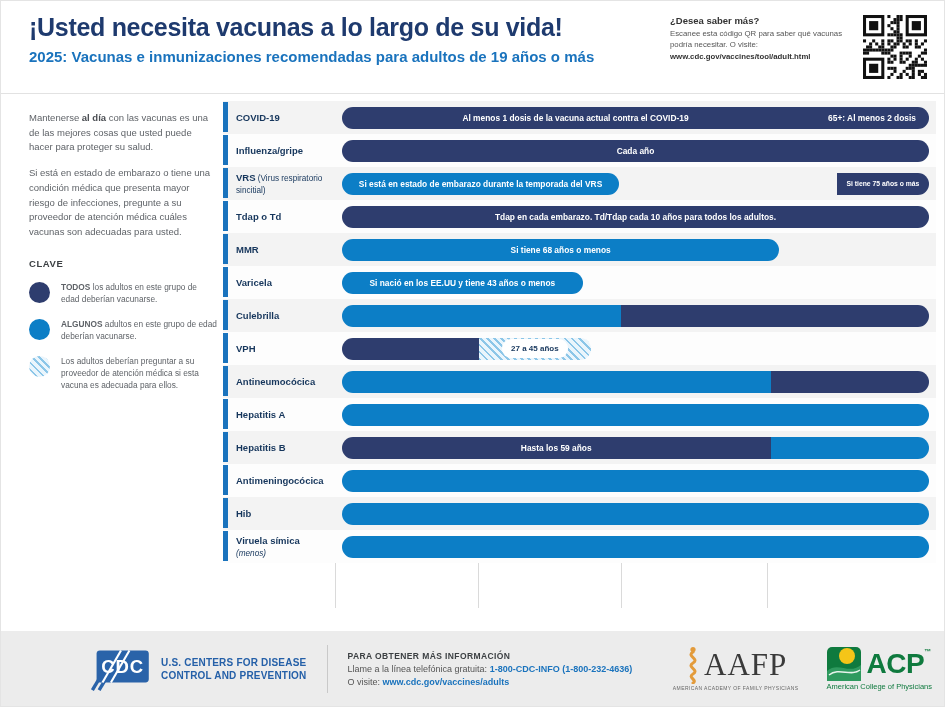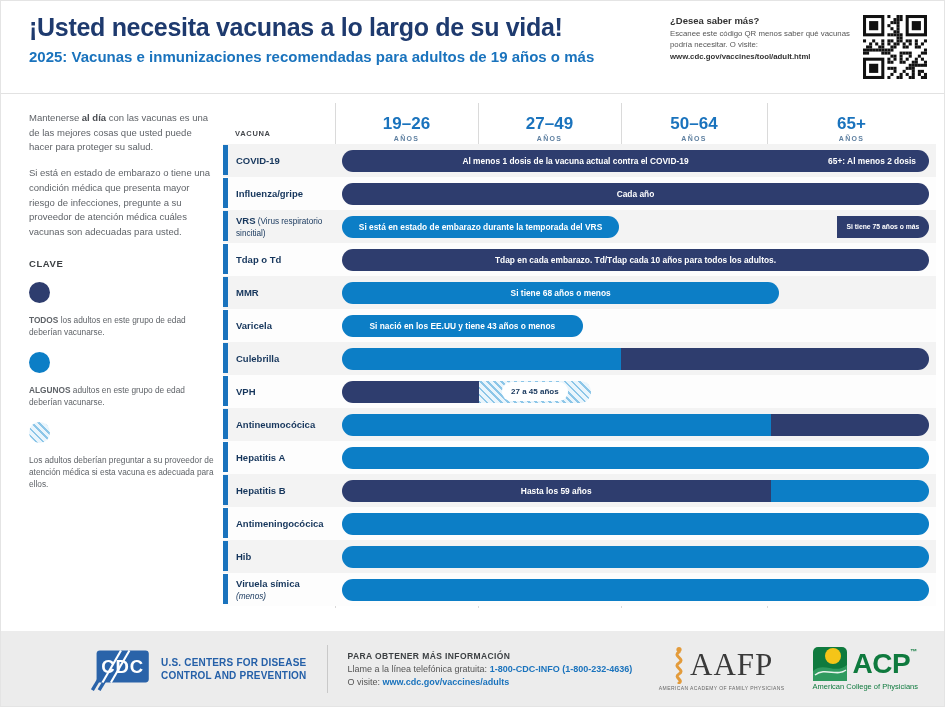--- a/index.html
+++ b/index.html
@@ -15,21 +15,21 @@
   .mi-body{font-size:7.8px;color:#555;line-height:1.4;}
   .mi-url{font-size:7.8px;font-weight:bold;color:#333;margin-top:1px;}
   .qr{width:64px;height:64px;background:#fff;flex:0 0 auto;}
   .hdr-sep{position:absolute;left:0;top:92px;width:100%;height:1px;background:#e2e2e2;}
 
   
   .sidebar{position:absolute;left:28px;top:110px;width:188px;}
   .sidebar p{font-size:9.5px;color:#5f6368;line-height:1.55;margin:0 0 11px 0;}
   .sidebar p b{color:#4a4d52;}
   .clave{font-size:9.5px;font-weight:bold;color:#3c4043;letter-spacing:.6px;margin:18px 0 12px 0;}
-  .kitem{display:flex;gap:11px;margin-bottom:13px;align-items:flex-start;flex-direction:column;}
+  .kitem{display:flex;gap:11px;margin-bottom:13px;align-items:flex-start;}
   .kdot{width:21px;height:21px;border-radius:50%;flex:0 0 auto;margin-top:1px;}
   .kdot.todos{background:#2e3d6e;}
   .kdot.algunos{background:#0c7ec6;}
   .kdot.preguntar{background:repeating-linear-gradient(45deg,#8cc6e8 0 2px,#eaf5fc 2px 5px);}
   .ktext{font-size:8.3px;color:#5f6368;line-height:1.45;}
 
   
   .chart{position:absolute;left:222px;top:100px;width:713px;}
   .gridline{position:absolute;top:2px;height:505px;width:1px;background:#dadada;}
   .gl1{left:112px;}.gl2{left:255px;}.gl3{left:398px;}.gl4{left:544px;}
@@ -60,21 +60,21 @@
   .r-left{border-radius:11px 0 0 11px;}
   .r-right{border-radius:0 11px 11px 0;}
   .segtext{color:#fff;font-size:8.4px;font-weight:bold;white-space:nowrap;}
   .segtext.reserve{padding-right:120px;}
   .segright{position:absolute;right:13px;color:#fff;font-size:8.4px;font-weight:bold;white-space:nowrap;}
   .segsmall{color:#fff;font-size:6.8px;font-weight:bold;text-align:center;line-height:1.15;padding:0 5px;}
   .pill{background:#fff;color:#16365c;font-size:8px;font-weight:bold;padding:5px 9px;border-radius:9px;white-space:nowrap;}
 
   
   .footer{position:absolute;left:0;right:0;bottom:0;height:75px;background:#ececec;
-          display:flex;align-items:center;padding:0 26px 0 88px;box-sizing:border-box;}
+          display:flex;align-items:center;padding:0 12px 0 88px;box-sizing:border-box;}
   .cdc{display:flex;align-items:center;gap:8px;}
   .cdc-name{font-size:10px;font-weight:bold;color:#2560a8;line-height:1.3;letter-spacing:.2px;}
   .fdiv{width:1px;height:48px;background:#c9c9c9;margin:0 20px;}
   .ftitle{font-size:8.5px;font-weight:bold;color:#3c4043;letter-spacing:.4px;}
   .fline{font-size:9px;color:#555;margin-top:3px;}
   .blue-b{color:#1a73bd;font-weight:bold;}
   .aafp{margin-left:auto;display:flex;flex-direction:column;align-items:center;}
   .aafp-row{display:flex;align-items:center;gap:2px;}
   .aafp-name{font-family:"Liberation Serif",serif;font-size:31px;color:#3a3a3a;letter-spacing:1px;}
   .aafp-cap{font-size:5px;color:#666;letter-spacing:.4px;margin-top:1px;}
@@ -88,21 +88,21 @@
 <body>
 
 <div class="page">
 
   <div class="title">¡Usted necesita vacunas a lo largo de su vida!</div>
   <div class="subtitle">2025: Vacunas e inmunizaciones recomendadas para adultos de 19 años o más</div>
 
   <div class="hdr-right">
     <div class="txt">
       <div class="mi-title">¿Desea saber más?</div>
-      <div class="mi-body">Escanee este código QR menos saber qué vacunas podría necesitar. O visite:</div>
+      <div class="mi-body">Escanee esta código QR para saber qué vacunas podría necesitar. O visite:</div>
       <div class="mi-url">www.cdc.gov/vaccines/tool/adult.html</div>
     </div>
     <svg id="qr-svg" class="qr" viewBox="0 0 63 63">
         <rect x="0" y="24" width="3" height="3" fill="#111"></rect>
         <rect x="0" y="33" width="3" height="3" fill="#111"></rect>
         <rect x="0" y="36" width="3" height="3" fill="#111"></rect>
         <rect x="3" y="30" width="3" height="3" fill="#111"></rect>
         <rect x="3" y="33" width="3" height="3" fill="#111"></rect>
         <rect x="3" y="36" width="3" height="3" fill="#111"></rect>
         <rect x="6" y="27" width="3" height="3" fill="#111"></rect>
@@ -251,39 +251,20 @@
       <div class="kdot preguntar"></div>
       <div class="ktext"><b></b> <span>Los adultos deberían preguntar a su proveedor de atención médica si esta vacuna es adecuada para ellos.</span></div>
     </div>
   </div>
 
   <div class="chart">
     <div class="gridline gl1"></div>
     <div class="gridline gl2"></div>
     <div class="gridline gl3"></div>
     <div class="gridline gl4"></div>
-    <div class="cols">
-      <div class="spacer"><span class="vac-h">VACUNA</span></div>
-      <div class="col">
-        <div class="range">19–26</div>
-        <div class="unit">AÑOS</div>
-      </div>
-      <div class="col">
-        <div class="range">27–49</div>
-        <div class="unit">AÑOS</div>
-      </div>
-      <div class="col">
-        <div class="range">50–64</div>
-        <div class="unit">AÑOS</div>
-      </div>
-      <div class="col">
-        <div class="range">65+</div>
-        <div class="unit">AÑOS</div>
-      </div>
-    </div>
     <div id="rows">
         <div class="row">
           <div class="accent"></div>
           <div class="vlabel"><b>COVID-19</b></div>
           <div class="barwrap">
             <div class="seg todos r-both" style="left: 0%; width: 100%;">
               <span class="segtext reserve">Al menos 1 dosis de la vacuna actual contra el COVID-19</span>
               <span class="segright">65+: Al menos 2 dosis</span>
             </div>
           </div>

